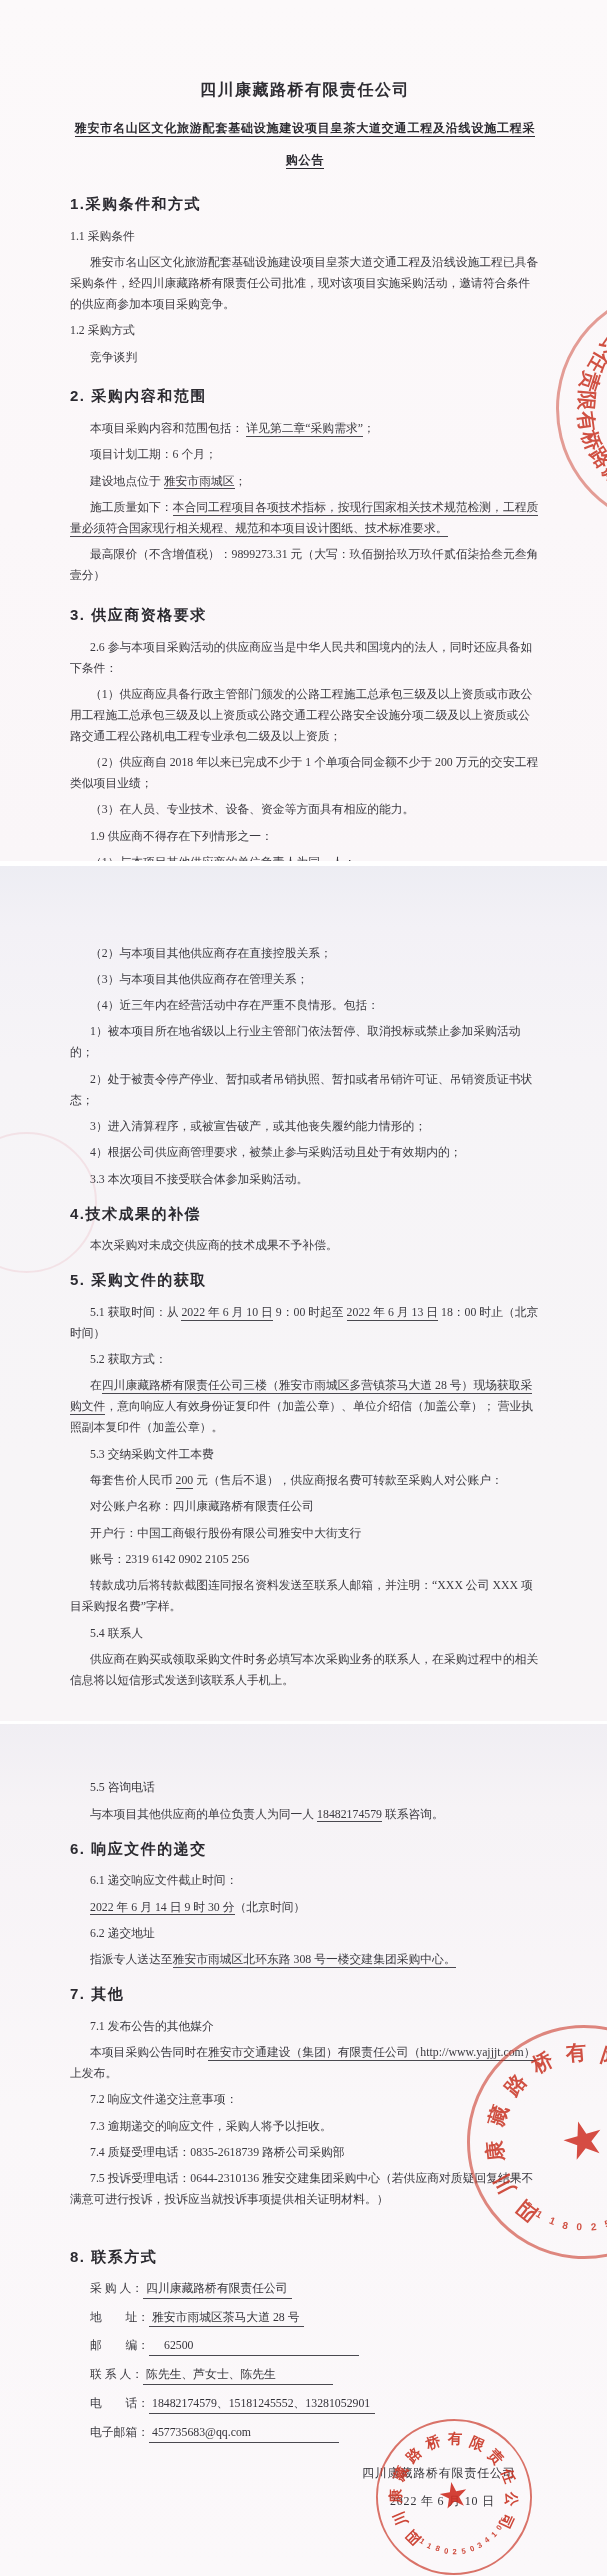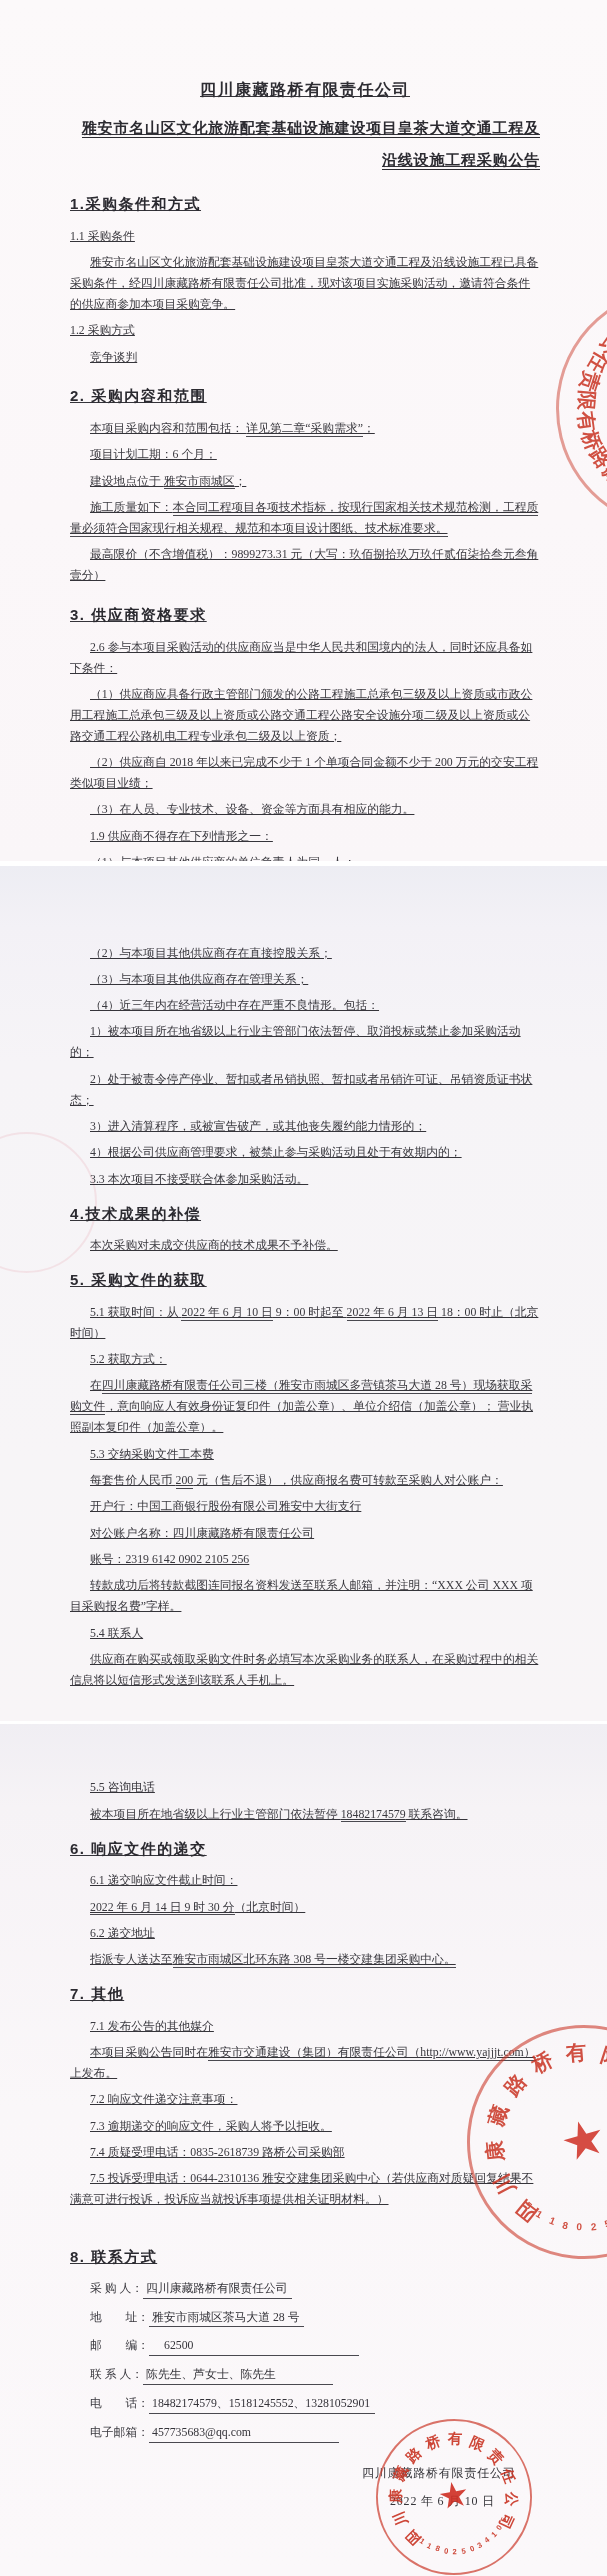--- a/index.html
+++ b/index.html
@@ -3,38 +3,38 @@
 <meta charset="utf-8">
 <style>
   html,body{margin:0;padding:0;}
   body{
     width:607px;
     background:#ffffff;
     font-family:"Liberation Serif", serif;
     color:#35343a;
     -webkit-font-smoothing:antialiased;
   }
-  .page{position:relative;width:607px;overflow:hidden;box-sizing:border-box;text-decoration:underline;}
+  .page{position:relative;width:607px;overflow:hidden;box-sizing:border-box;}
   .page-1{height:861px;background:linear-gradient(180deg,#fcf9fa 0%,#fbf7f9 60%,#faf6f8 100%);}
   .page-gap{height:4.6px;background:#ffffff;}
   .page-gap2{height:3.8px;background:#ffffff;}
   .page-2{height:855px;background:linear-gradient(180deg,#ededf3 0px,#f3f1f6 61px,#f6f4f7 197px,#f7f5f7 70%,#f8f5f7 100%);}
   .page-3{height:852px;background:linear-gradient(180deg,#f0eef3 0px,#f6f3f6 83px,#faf7f9 45%,#fbf8fa 100%);}
   .content{position:relative;padding:0 67px 0 70px;box-sizing:border-box;}
 
   .company-title{
     margin:80px auto 0;
     text-align:center;
     font-size:16px;font-weight:bold;
     letter-spacing:1.5px;color:#2e2d33;
   }
   .doc-title{
     max-width:501px;margin:10.6px auto 0;
-    text-align:right;
-    font-size:15px;font-weight:bold;line-height:32px;
+    text-align:center;
+    font-size:12px;font-weight:bold;line-height:32px;
     letter-spacing:0.8px;color:#2c2b31;
   }
   .doc-title .tu{border-bottom:1.5px solid #2c2b31;padding-bottom:1.5px;}
 
   .h1{
     font-family:"Liberation Sans", sans-serif;
     font-size:15px;font-weight:bold;color:#2b2a30;
     letter-spacing:1.5px;
     line-height:23px;
     margin:12px 0 10.6px;
@@ -159,35 +159,35 @@
 
     <div class="h1">4.技术成果的补偿</div>
     <p class="doc">本次采购对未成交供应商的技术成果不予补偿。</p>
 
     <div class="h1">5. 采购文件的获取</div>
     <p class="doc"><span>5.1 获取时间：从 </span><span class="u">2022 年 6 月 10 日</span><span> 9：00 时起至 </span><span class="u">2022 年 6 月 13 日</span><span> 18：00 时止（北京时间）</span></p>
     <p class="doc">5.2 获取方式：</p>
     <p class="doc"><span>在</span><span class="u">四川康藏路桥有限责任公司三楼（雅安市雨城区多营镇茶马大道 28 号）现场获取采购文件</span><span>，意向响应人有效身份证复印件（加盖公章）、单位介绍信（加盖公章）； 营业执照副本复印件（加盖公章）。</span></p>
     <p class="doc">5.3 交纳采购文件工本费</p>
     <p class="doc"><span>每套售价人民币 </span><span class="u">200</span><span> 元（售后不退），供应商报名费可转款至采购人对公账户：</span></p>
+    <p class="doc">对公账户名称：四川康藏路桥有限责任公司</p>
     <p class="doc">开户行：中国工商银行股份有限公司雅安中大街支行</p>
-    <p class="doc">对公账户名称：四川康藏路桥有限责任公司</p>
     <p class="doc">账号：2319 6142 0902 2105 256</p>
     <p class="doc">转款成功后将转款截图连同报名资料发送至联系人邮箱，并注明：“XXX 公司 XXX 项目采购报名费”字样。</p>
     <p class="doc">5.4 联系人</p>
     <p class="doc">供应商在购买或领取采购文件时务必填写本次采购业务的联系人，在采购过程中的相关信息将以短信形式发送到该联系人手机上。</p>
   </div>
 </div>
 
 <div class="page-gap page-gap2"></div>
 
 <div class="page page-3">
   <div class="content" style="padding-top:53px;">
     <p class="doc">5.5 咨询电话</p>
-    <p class="doc"><span>被本项目所在地省级以上行业主管部门依法暂停 </span><span class="u">18482174579</span><span> 联系咨询。</span></p>
+    <p class="doc"><span>与本项目其他供应商的单位负责人为同一人 </span><span class="u">18482174579</span><span> 联系咨询。</span></p>
 
     <div class="h1">6. 响应文件的递交</div>
     <p class="doc">6.1 递交响应文件截止时间：</p>
     <p class="doc"><span class="u">2022 年 6 月 14 日 9 时 30 分</span><span>（北京时间）</span></p>
     <p class="doc">6.2 递交地址</p>
     <p class="doc"><span>指派专人送达至</span><span class="u">雅安市雨城区北环东路 308 号一楼交建集团采购中心。</span></p>
 
     <div class="h1">7. 其他</div>
     <p class="doc">7.1 发布公告的其他媒介</p>
     <p class="doc"><span>本项目采购公告同时在</span><span class="u">雅安市交通建设（集团）有限责任公司（http://www.yajjjt.com）</span><span>上发布。</span></p>

